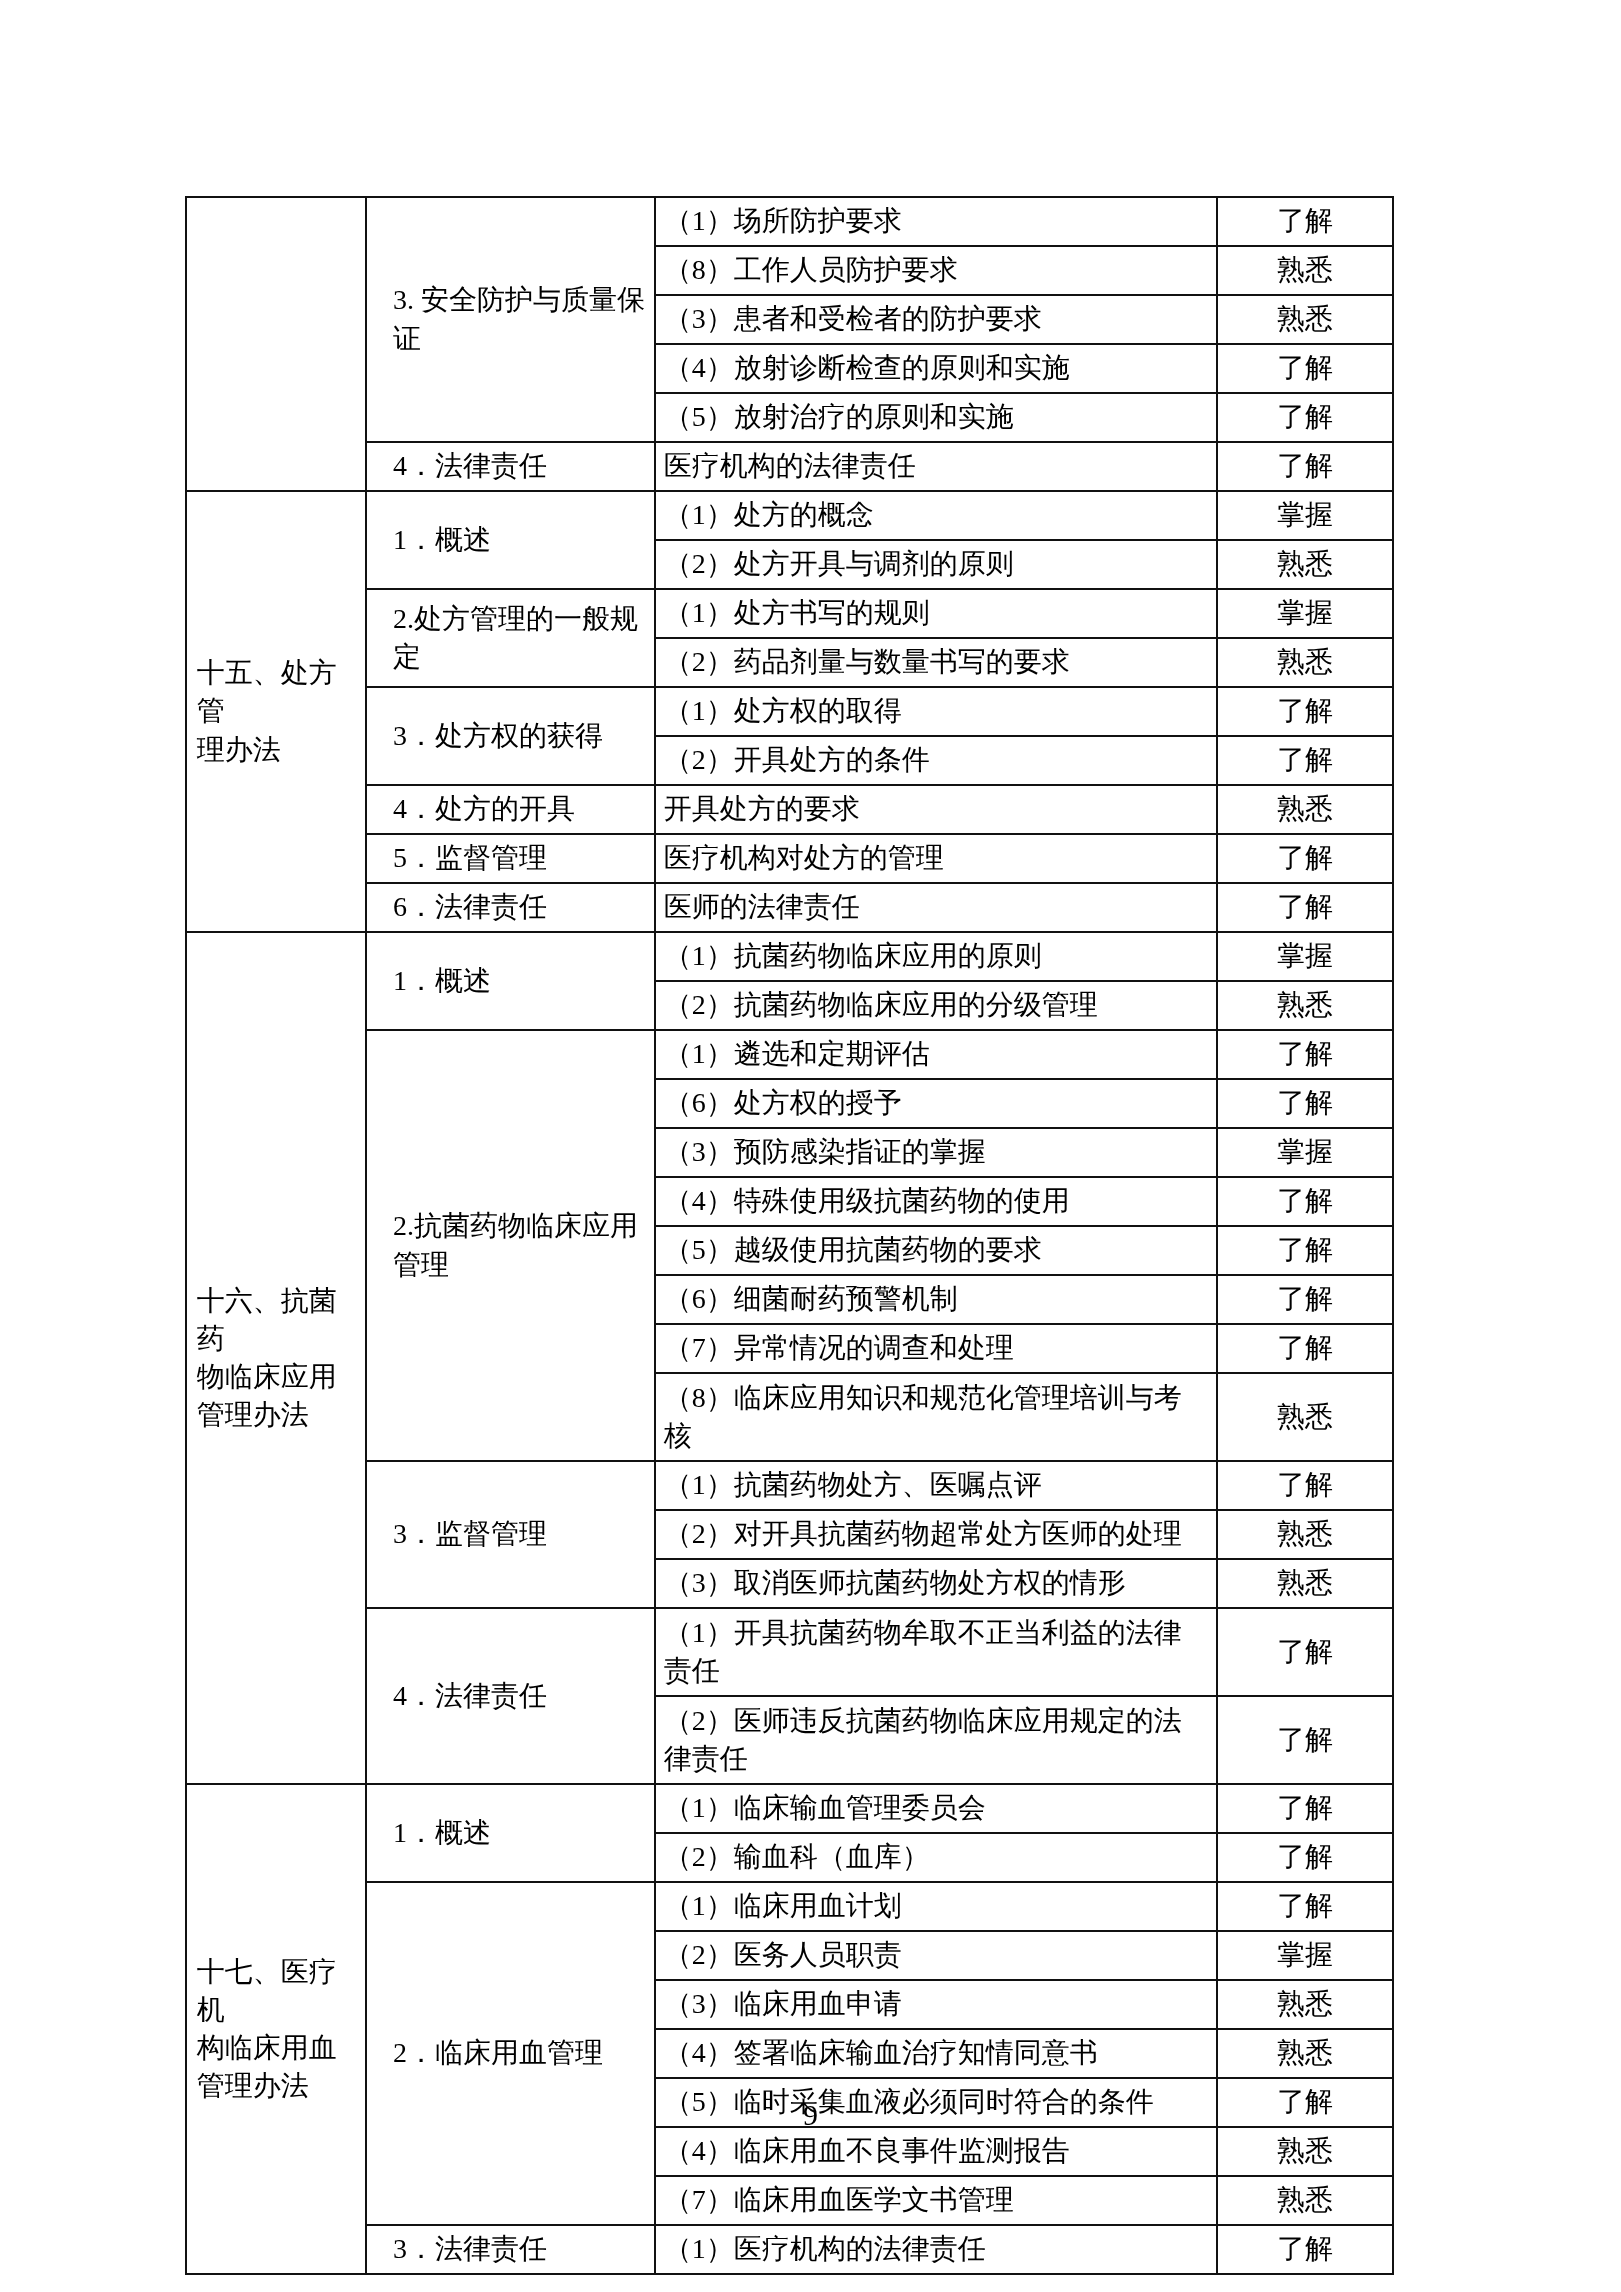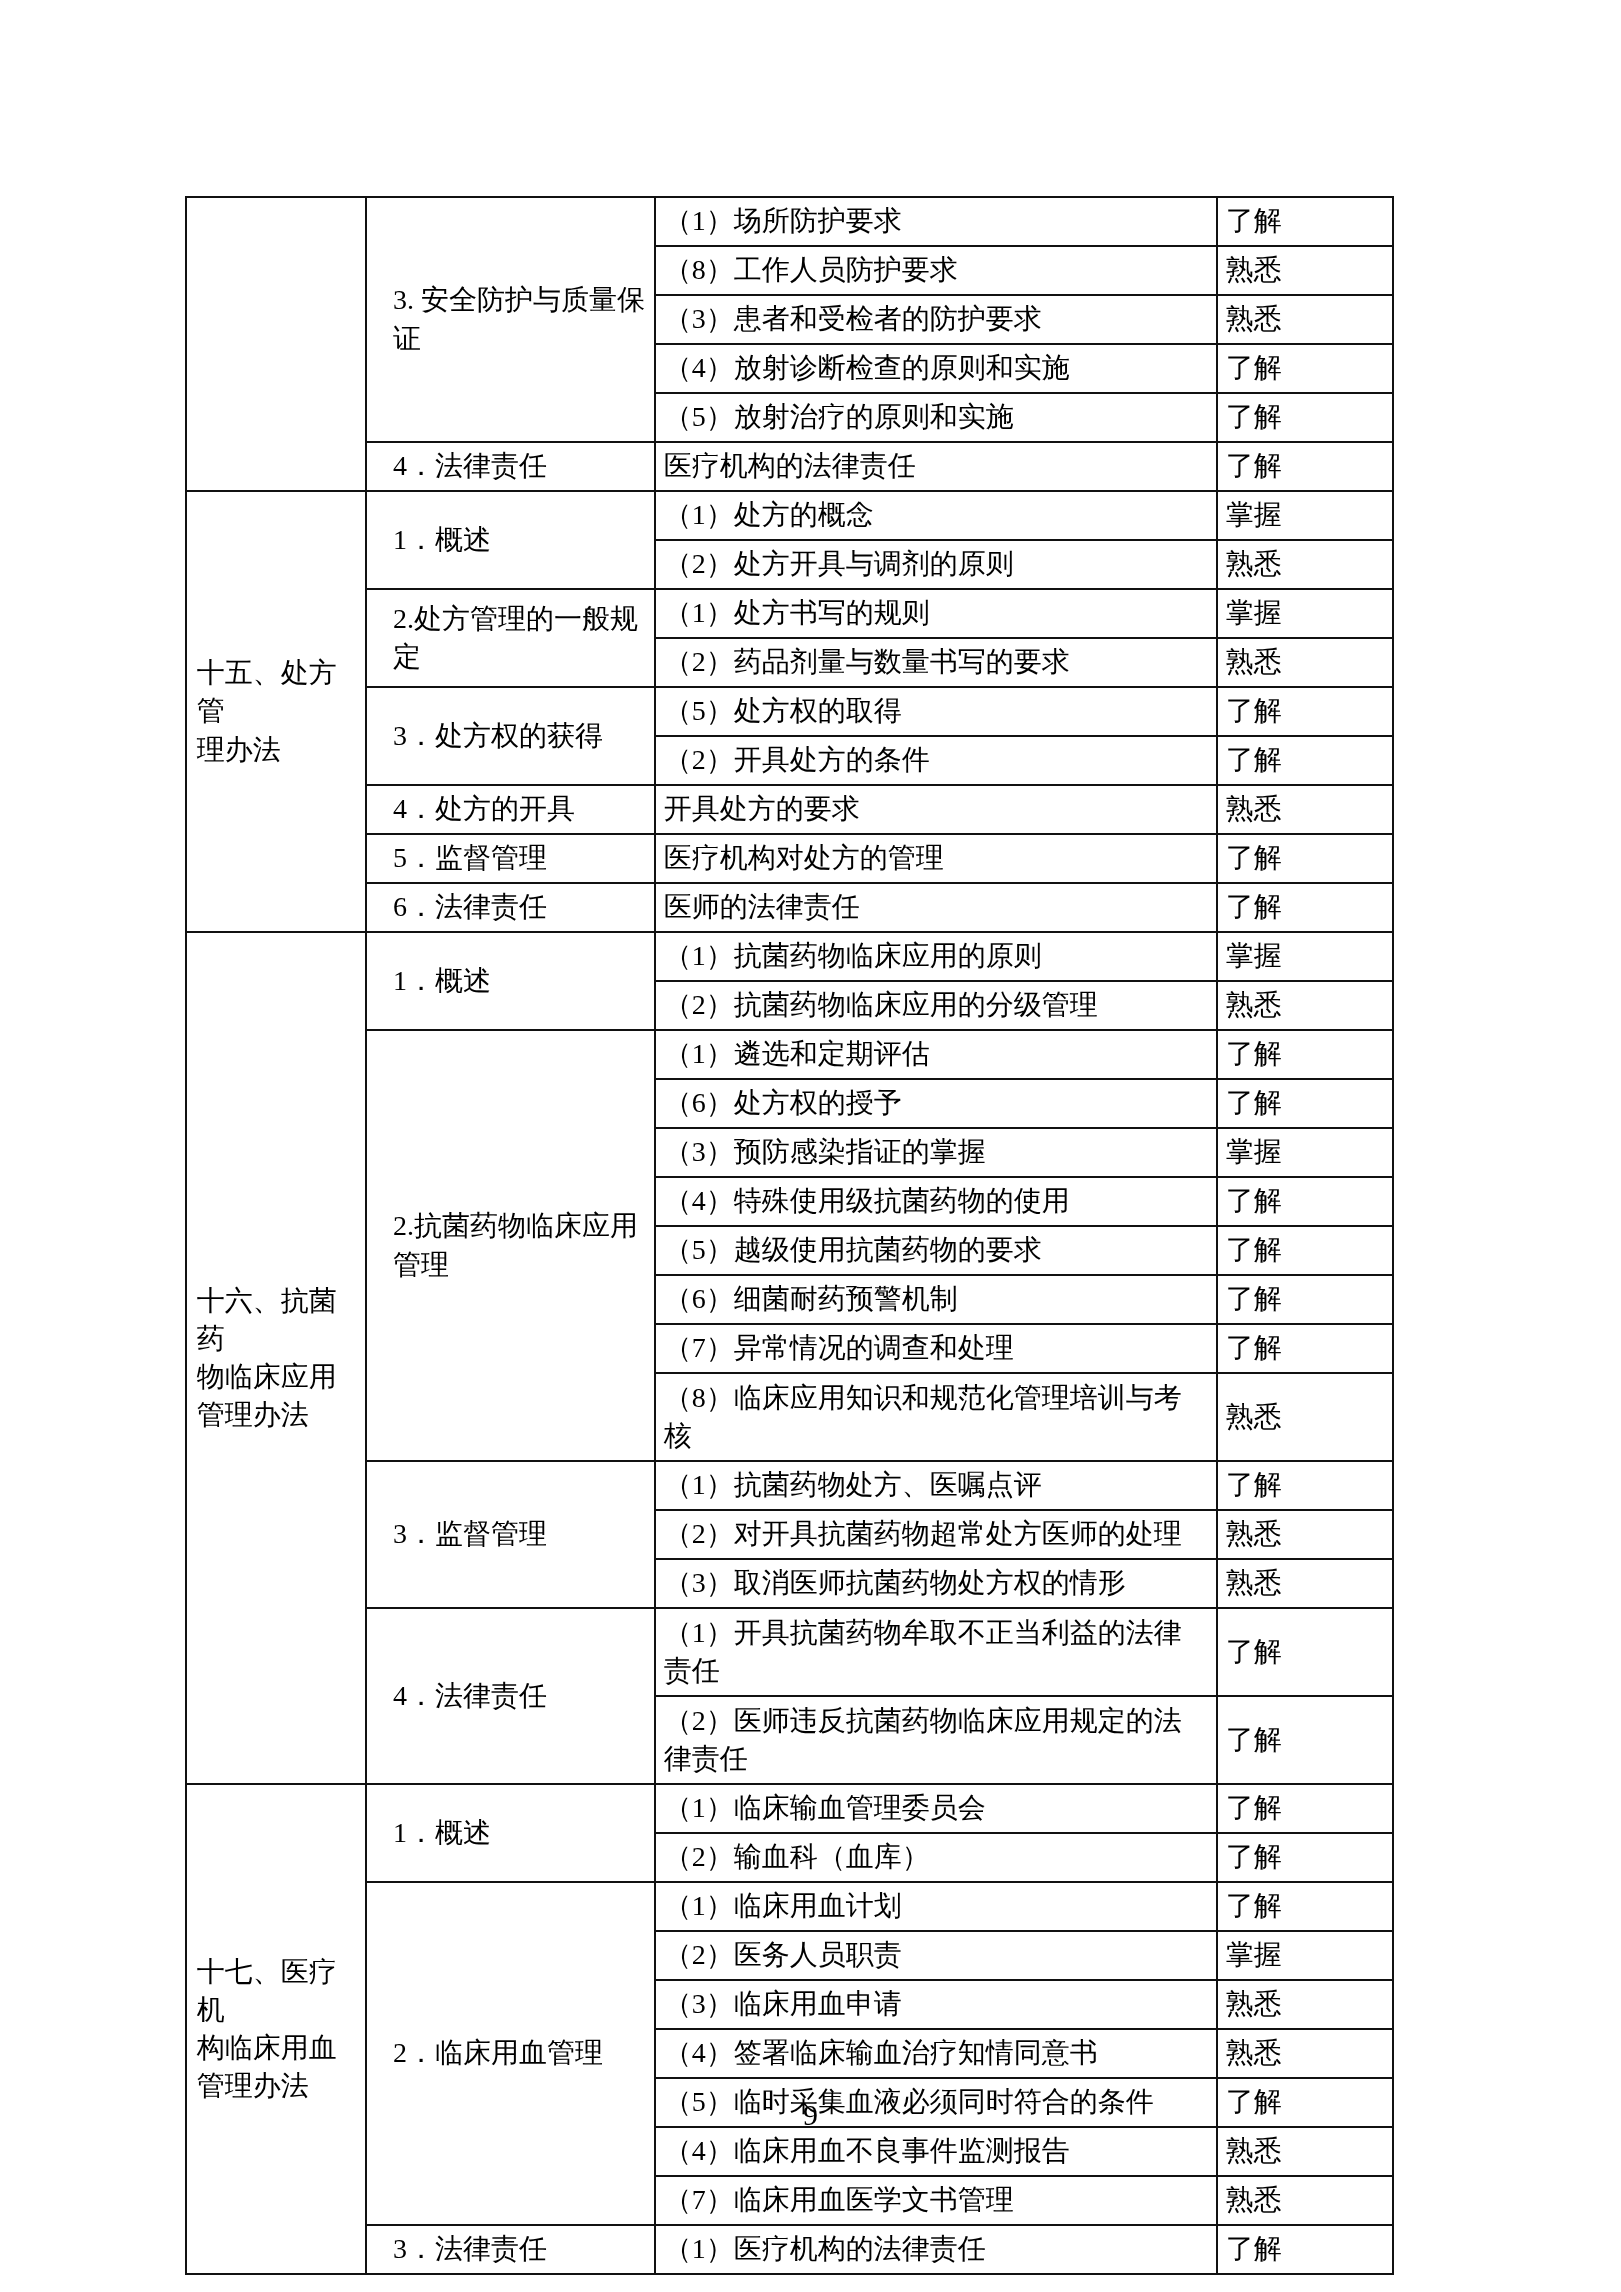--- a/index.html
+++ b/index.html
@@ -30,21 +30,21 @@
     font-size: 28px;
     line-height: 1.36;
     vertical-align: middle;
     white-space: pre-line;
     padding: 2px 7.8px;
     overflow: hidden;
   }
   td.col-chapter { padding-left: 9.8px; padding-right: 2px; }
   td.col-unit    { padding-left: 26px; padding-right: 5.9px; }
   td.col-item    { height: 43px; }
-  td.col-level   { text-align: left; }
+  td.col-level   { text-align: center; }
   tr.tall td.col-item, tr.tall td.col-level { height: 82px; }
   tr.section-start td { border-top: 2.9px solid #111111; }
   .page-number {
     position: absolute;
     top: 2098px;
     left: 0;
     width: 1621px;
     text-align: center;
     font-size: 30px;
   }
@@ -105,21 +105,21 @@
 定</td>
           <td class="col-item">（1）处方书写的规则</td>
           <td class="col-level">掌握</td>
         </tr>
         <tr>
           <td class="col-item">（2）药品剂量与数量书写的要求</td>
           <td class="col-level">熟悉</td>
         </tr>
         <tr>
           <td class="col-unit" rowspan="2">3．处方权的获得</td>
-          <td class="col-item">（5）处方权的取得</td>
+          <td class="col-item">（1）处方权的取得</td>
           <td class="col-level">了解</td>
         </tr>
         <tr>
           <td class="col-item">（2）开具处方的条件</td>
           <td class="col-level">了解</td>
         </tr>
         <tr>
           <td class="col-unit" rowspan="1">4．处方的开具</td>
           <td class="col-item">开具处方的要求</td>
           <td class="col-level">熟悉</td>

